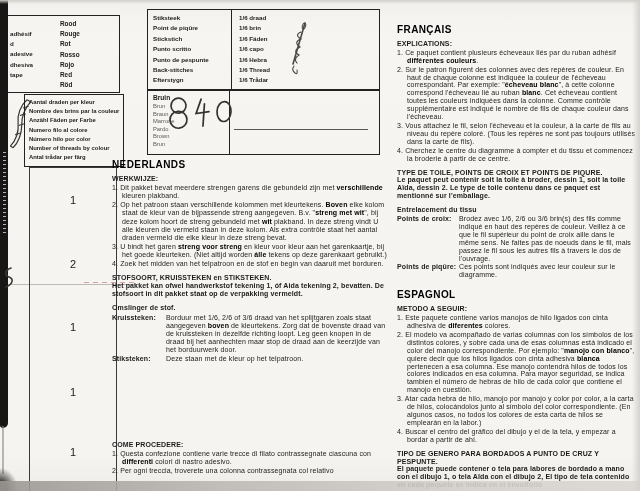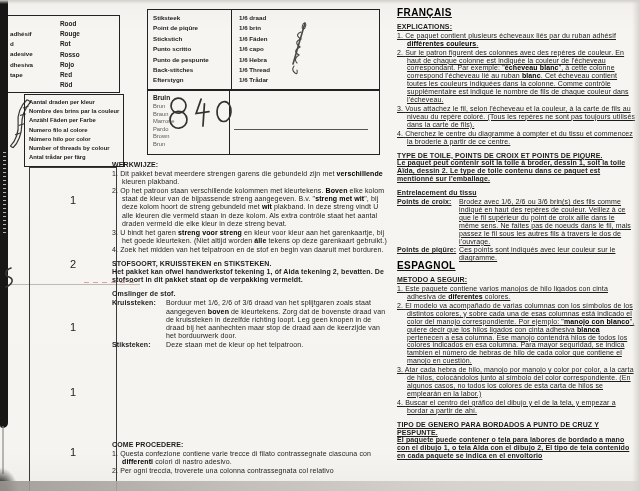--- a/index.html
+++ b/index.html
@@ -68,31 +68,31 @@
   .brown-primary { position:absolute; left:5px; top:3px; font-size:6.6px; font-weight:bold; }
   .brown-translations { position:absolute; left:5px; top:12px; font-size:5.8px; color:#5d5a57;
     line-height:7.6px; white-space:pre-line; }
   .brown-row-line { position:absolute; left:86px; top:38px; width:134px; height:1.2px; background:#555; }
   .hw-svg { position:absolute; left:18px; top:1px; }
 
   
   .col { position:absolute; font-size:7px; line-height:8.1px; letter-spacing:0.12px; }
   .col-nl { left:112px; top:161px; width:277px; }
   .col-it { left:112px; top:441px; width:277px; }
-  .col-fr { left:397px; top:9px; width:239px; line-height:7.9px;text-decoration:underline; }
+  .col-fr { left:397px; top:26px; width:239px; line-height:7.9px; }
   .sec-heading { font-size:10px; font-weight:bold; letter-spacing:0.4px; margin-bottom:6px; color:#000; }
   .sub-heading { font-weight:bold; }
   .step { padding-left:10px; text-indent:-10px; margin-top:1px; }
   .bold-block { font-weight:bold; margin-top:6px; }
   .sub2 { font-weight:bold; margin-top:6px; }
   .def-row { display:flex; margin-top:1px; }
   .def-label { flex:none; font-weight:bold; }
   .w54 { width:54px; } .w62 { width:62px; }
   .def-text { flex:1; }
-  .mt10 { margin-top:0; }
+  .mt10 { margin-top:12px; }
   b { color:#000; }
   svg { display:block; }
 </style>
 </head>
 <body>
 
 <div class="page">
 
   <div class="edge-strip"></div>
   <div class="edge-strip-text"></div>
@@ -183,20 +183,21 @@
         <circle cx="13" cy="12" r="7.5"></circle>
         <circle cx="12" cy="26" r="8.5"></circle>
         <path d="M36 7 L30 21 L43 20"></path>
         <path d="M39 12 L36 34"></path>
         <ellipse cx="58" cy="21" rx="7" ry="10" transform="rotate(8 58 21)"></ellipse>
       </g>
     </svg>
   </div>
 
   <div class="col col-nl">
+    <div class="sec-heading">NEDERLANDS</div>
     <div class="sub-heading">WERKWIJZE:</div>
     <div class="step"><span>1.</span> <span>Dit pakket bevat meerdere strengen garens die gebundeld zijn met <b>verschillende</b> kleuren plakband.</span></div>
     <div class="step"><span>2.</span> <span>Op het patroon staan verschillende kolommen met kleurtekens. <b>Boven</b> elke kolom staat de kleur van de bijpassende streng aangegeven. B.v. "<b>streng met wit</b>", bij deze kolom hoort de streng gebundeld met <b>wit</b> plakband. In deze streng vindt U alle kleuren die vermeld staan in deze kolom. Als extra contrôle staat het aantal draden vermeld die elke kleur in deze streng bevat.</span></div>
     <div class="step"><span>3.</span> <span>U bindt het garen <b>streng voor streng</b> en kleur voor kleur aan het garenkaartje, bij het goede kleurteken. (Niet altijd worden <b>álle</b> tekens op deze garenkaart gebruikt.)</span></div>
     <div class="step"><span>4.</span> <span>Zoek het midden van het telpatroon en de stof en begin van daaruit met borduren.</span></div>
     <div class="bold-block">STOFSOORT, KRUISSTEKEN en STIKSTEKEN.</div>
     <div class="bold-block" style="margin-top:0">Het pakket kan ofwel handwerkstof tekening 1, óf Aida tekening 2, bevatten. De stofsoort in dit pakket staat op de verpakking vermeldt.</div>
     <div class="sub2">Omslinger de stof.</div>
     <div class="def-row">
       <span class="def-label w54">Kruissteken:</span>

